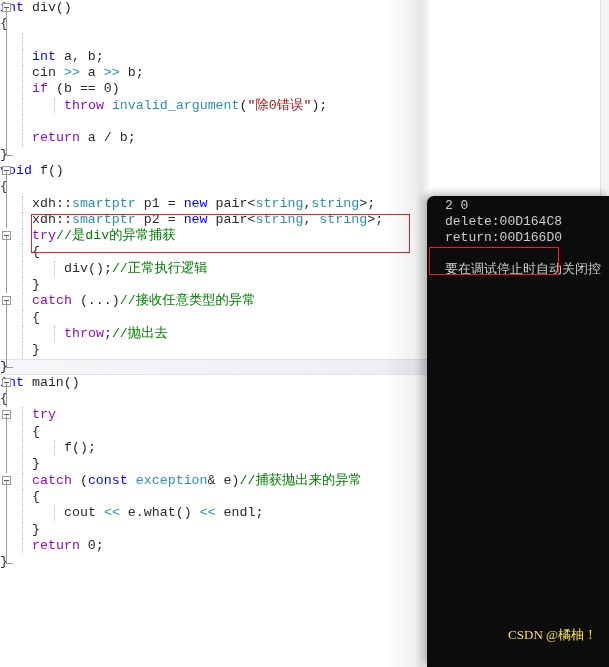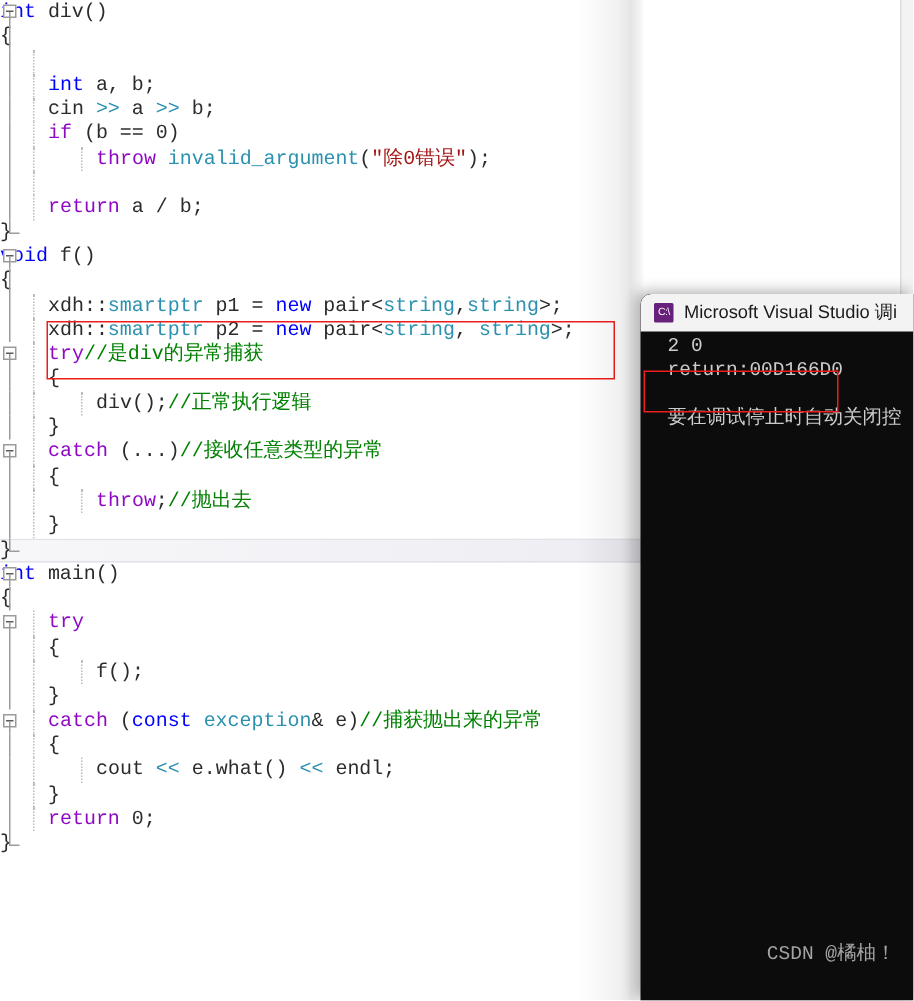--- a/index.html
+++ b/index.html
@@ -125,38 +125,32 @@
     color:#cccccc;
     white-space:pre;
   }
   #console-body .cline{height:16px;margin-left:16px;}
   #console-redbox{
     position:absolute;left:2px;top:51px;width:130px;height:28px;
     border:1.6px solid #ee1c1c;box-sizing:border-box;pointer-events:none;
   }
   #watermark{
     position:absolute;right:12px;bottom:23px;
-    color:#a3a3a3;font-size:13px;
-    font-family:Liberation Mono, monospace;
+    color:#fde047;font-size:13px;
+    font-family:Liberation Serif, serif;
     white-space:nowrap;
   }
 </style>
 </head>
 <body>
 
 <div id="editor">
   <div class="code-area" id="code-area"><div class="ln"><div class="gutter"><div class="fold-box"></div><div class="vbar half-top"></div></div><span style="margin-left: 0px;"><span class="kw">int</span><span class="plain"> div()</span></span></div><div class="ln"><div class="gutter"><div class="vbar"></div></div><span style="margin-left: 0px;"><span class="plain">{</span></span></div><div class="ln"><div class="gutter"><div class="vbar"></div></div><div class="guide" style="left: 22px;"></div><span style="margin-left: 32px;"></span></div><div class="ln"><div class="gutter"><div class="vbar"></div></div><div class="guide" style="left: 22px;"></div><span style="margin-left: 32px;"><span class="kw">int</span><span class="plain"> a, b;</span></span></div><div class="ln"><div class="gutter"><div class="vbar"></div></div><div class="guide" style="left: 22px;"></div><span style="margin-left: 32px;"><span class="plain">cin </span><span class="type">&gt;&gt;</span><span class="plain"> a </span><span class="type">&gt;&gt;</span><span class="plain"> b;</span></span></div><div class="ln"><div class="gutter"><div class="vbar"></div></div><div class="guide" style="left: 22px;"></div><span style="margin-left: 32px;"><span class="kw2">if</span><span class="plain"> (b == 0)</span></span></div><div class="ln"><div class="gutter"><div class="vbar"></div></div><div class="guide" style="left: 22px;"></div><div class="guide" style="left: 54px;"></div><span style="margin-left: 64px;"><span class="kw2">throw</span><span class="plain"> </span><span class="type">invalid_argument</span><span class="plain">(</span><span class="str">"除0错误"</span><span class="plain">);</span></span></div><div class="ln"><div class="gutter"><div class="vbar"></div></div><div class="guide" style="left: 22px;"></div><span style="margin-left: 32px;"></span></div><div class="ln"><div class="gutter"><div class="vbar"></div></div><div class="guide" style="left: 22px;"></div><span style="margin-left: 32px;"><span class="kw2">return</span><span class="plain"> a / b;</span></span></div><div class="ln"><div class="gutter"><div class="lelb"></div></div><span style="margin-left: 0px;"><span class="plain">}</span></span></div><div class="ln"><div class="gutter"><div class="fold-box"></div><div class="vbar half-top"></div></div><span style="margin-left: 0px;"><span class="kw">void</span><span class="plain"> f()</span></span></div><div class="ln"><div class="gutter"><div class="vbar"></div></div><span style="margin-left: 0px;"><span class="plain">{</span></span></div><div class="ln"><div class="gutter"><div class="vbar"></div></div><div class="guide" style="left: 22px;"></div><span style="margin-left: 32px;"><span class="plain">xdh::</span><span class="type">smartptr</span><span class="plain"> p1 = </span><span class="kw">new</span><span class="plain"> pair&lt;</span><span class="type">string</span><span class="plain">,</span><span class="type">string</span><span class="plain">&gt;;</span></span></div><div class="ln"><div class="gutter"><div class="vbar"></div></div><div class="guide" style="left: 22px;"></div><span style="margin-left: 32px;"><span class="plain">xdh::</span><span class="type">smartptr</span><span class="plain"> p2 = </span><span class="kw">new</span><span class="plain"> pair&lt;</span><span class="type">string</span><span class="plain">, </span><span class="type">string</span><span class="plain">&gt;;</span></span></div><div class="ln"><div class="gutter"><div class="fold-box"></div><div class="vbar half-top"></div></div><div class="guide" style="left: 22px;"></div><span style="margin-left: 32px;"><span class="kw2">try</span><span class="cmt">//是div的异常捕获</span></span></div><div class="ln"><div class="gutter"><div class="vbar"></div></div><div class="guide" style="left: 22px;"></div><span style="margin-left: 32px;"><span class="plain">{</span></span></div><div class="ln"><div class="gutter"><div class="vbar"></div></div><div class="guide" style="left: 22px;"></div><div class="guide" style="left: 54px;"></div><span style="margin-left: 64px;"><span class="plain">div();</span><span class="cmt">//正常执行逻辑</span></span></div><div class="ln"><div class="gutter"><div class="vbar"></div></div><div class="guide" style="left: 22px;"></div><span style="margin-left: 32px;"><span class="plain">}</span></span></div><div class="ln"><div class="gutter"><div class="fold-box"></div><div class="vbar half-top"></div></div><div class="guide" style="left: 22px;"></div><span style="margin-left: 32px;"><span class="kw2">catch</span><span class="plain"> (...)</span><span class="cmt">//接收任意类型的异常</span></span></div><div class="ln"><div class="gutter"><div class="vbar"></div></div><div class="guide" style="left: 22px;"></div><span style="margin-left: 32px;"><span class="plain">{</span></span></div><div class="ln"><div class="gutter"><div class="vbar"></div></div><div class="guide" style="left: 22px;"></div><div class="guide" style="left: 54px;"></div><span style="margin-left: 64px;"><span class="kw2">throw</span><span class="plain">;</span><span class="cmt">//抛出去</span></span></div><div class="ln"><div class="gutter"><div class="vbar"></div></div><div class="guide" style="left: 22px;"></div><span style="margin-left: 32px;"><span class="plain">}</span></span></div><div class="ln cur"><div class="gutter"><div class="lelb"></div></div><span style="margin-left: 0px;"><span class="plain">}</span></span></div><div class="ln"><div class="gutter"><div class="fold-box"></div><div class="vbar half-top"></div></div><span style="margin-left: 0px;"><span class="kw">int</span><span class="plain"> main()</span></span></div><div class="ln"><div class="gutter"><div class="vbar"></div></div><span style="margin-left: 0px;"><span class="plain">{</span></span></div><div class="ln"><div class="gutter"><div class="fold-box"></div><div class="vbar half-top"></div></div><div class="guide" style="left: 22px;"></div><span style="margin-left: 32px;"><span class="kw2">try</span></span></div><div class="ln"><div class="gutter"><div class="vbar"></div></div><div class="guide" style="left: 22px;"></div><span style="margin-left: 32px;"><span class="plain">{</span></span></div><div class="ln"><div class="gutter"><div class="vbar"></div></div><div class="guide" style="left: 22px;"></div><div class="guide" style="left: 54px;"></div><span style="margin-left: 64px;"><span class="plain">f();</span></span></div><div class="ln"><div class="gutter"><div class="vbar"></div></div><div class="guide" style="left: 22px;"></div><span style="margin-left: 32px;"><span class="plain">}</span></span></div><div class="ln"><div class="gutter"><div class="fold-box"></div><div class="vbar half-top"></div></div><div class="guide" style="left: 22px;"></div><span style="margin-left: 32px;"><span class="kw2">catch</span><span class="plain"> (</span><span class="kw">const</span><span class="plain"> </span><span class="type">exception</span><span class="plain">&amp; e)</span><span class="cmt">//捕获抛出来的异常</span></span></div><div class="ln"><div class="gutter"><div class="vbar"></div></div><div class="guide" style="left: 22px;"></div><span style="margin-left: 32px;"><span class="plain">{</span></span></div><div class="ln"><div class="gutter"><div class="vbar"></div></div><div class="guide" style="left: 22px;"></div><div class="guide" style="left: 54px;"></div><span style="margin-left: 64px;"><span class="plain">cout </span><span class="type">&lt;&lt;</span><span class="plain"> e.what() </span><span class="type">&lt;&lt;</span><span class="plain"> endl;</span></span></div><div class="ln"><div class="gutter"><div class="vbar"></div></div><div class="guide" style="left: 22px;"></div><span style="margin-left: 32px;"><span class="plain">}</span></span></div><div class="ln"><div class="gutter"><div class="vbar"></div></div><div class="guide" style="left: 22px;"></div><span style="margin-left: 32px;"><span class="kw2">return</span><span class="plain"> 0;</span></span></div><div class="ln"><div class="gutter"><div class="lelb"></div></div><span style="margin-left: 0px;"><span class="plain">}</span></span></div></div>
   <div id="code-redbox" style="border-color: rgb(238, 28, 28);"></div>
   <div id="page-shadow"></div>
   <div id="right-edge"></div>
 </div>
 
 <div id="console-win" style="background: rgb(12, 12, 12);">
-  <div id="console-title">
-    <span id="vs-icon">
-        <span>C:\</span>
-      </span>
-    <span id="console-title-text">Microsoft Visual Studio 调i</span>
-  </div>
-  <div id="console-body" style="color: rgb(204, 204, 204);"><div class="cline">2 0</div><div class="cline">return:00D166D0</div><div class="cline">&nbsp;</div><div class="cline">要在调试停止时自动关闭控</div></div>
+  <div id="console-body" style="color: rgb(204, 204, 204);"><div class="cline">2 0</div><div class="cline">delete:00D164C8</div><div class="cline">return:00D166D0</div><div class="cline">&nbsp;</div><div class="cline">要在调试停止时自动关闭控</div></div>
   <div id="console-redbox" style="border-color: rgb(238, 28, 28);"></div>
   <div id="watermark">CSDN @橘柚！</div>
 </div>
 
 </body></html>

